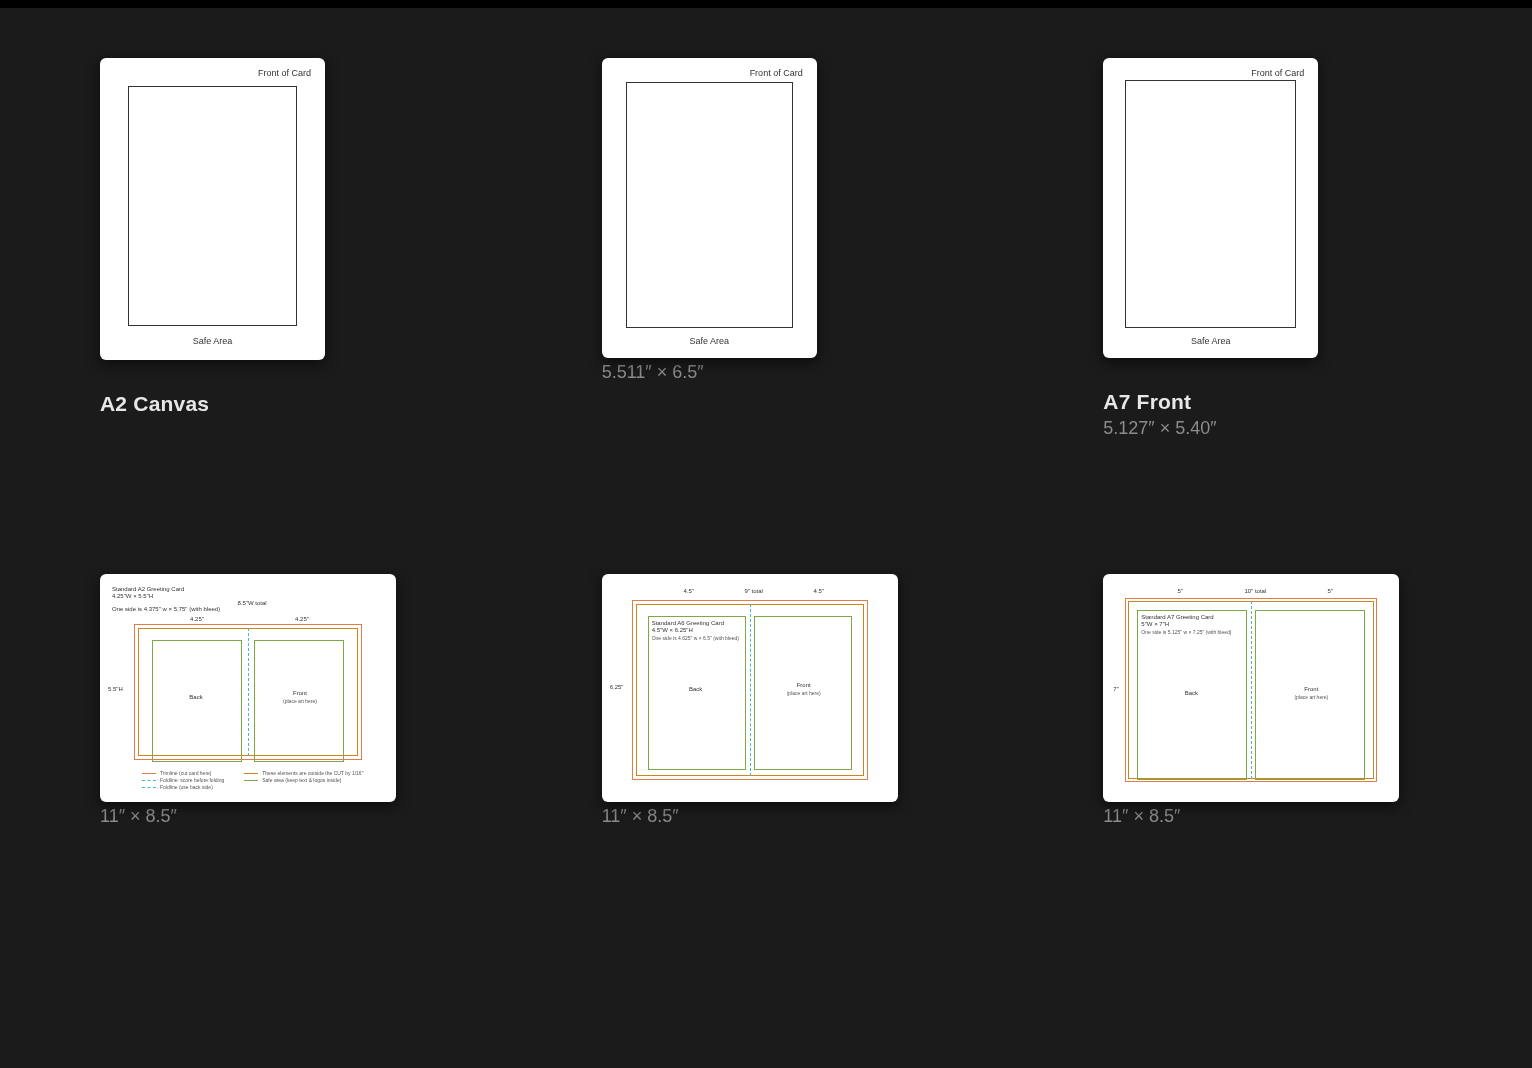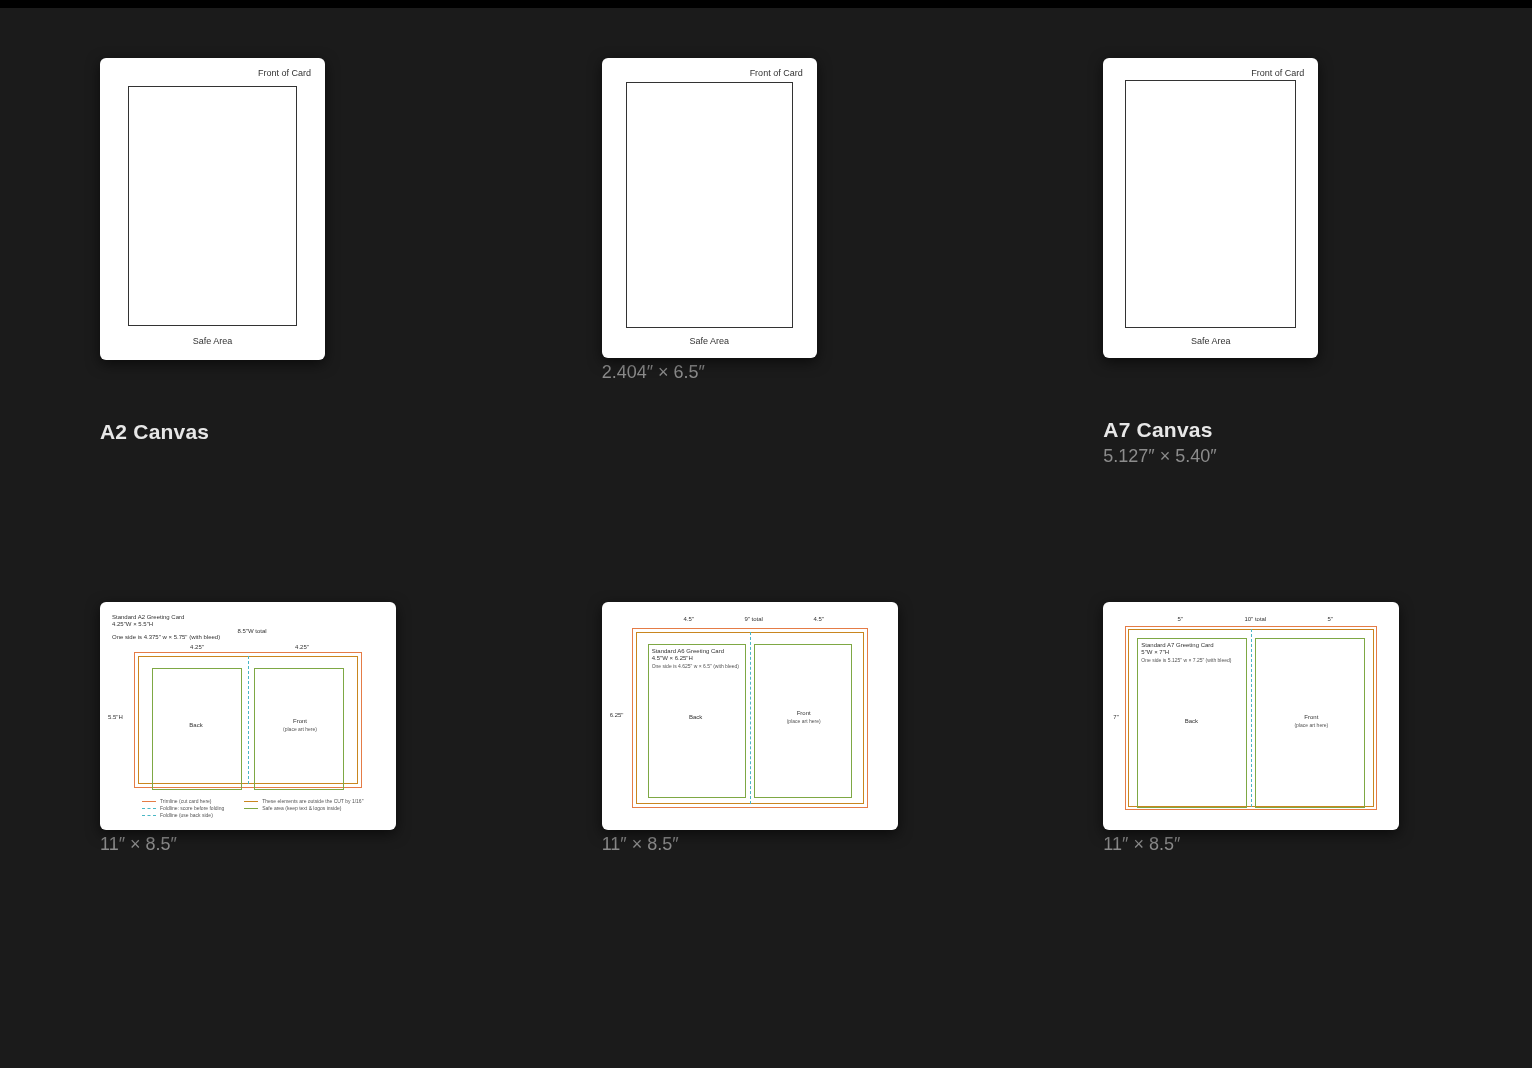--- a/index.html
+++ b/index.html
@@ -3,21 +3,21 @@
 <meta charset="utf-8">
 <style>
   html,body{margin:0;padding:0;background:#1b1b1b;font-family:-apple-system,BlinkMacSystemFont,"Segoe UI",Helvetica,Arial,sans-serif;color:#ccc;}
   body{width:1532px;height:1068px;overflow:hidden;}
   .top-bar{height:8px;background:#000;}
   .grid{display:grid;grid-template-columns:repeat(3,1fr);column-gap:145px;row-gap:135px;padding:50px 72px 0 100px;}
   .cell{}
   .thumb{background:#fff;border-radius:6px;box-shadow:0 4px 14px rgba(0,0,0,.6);position:relative;overflow:hidden;}
   .thumb.canvas{width:225px;height:302px;}
   .thumb.sheet{width:296px;height:228px;}
-  .title{margin-top:60px;font-size:21px;font-weight:600;color:#e7e7e7;letter-spacing:.2px;}
+  .title{margin-top:32px;font-size:21px;font-weight:600;color:#e7e7e7;letter-spacing:.2px;}
   .subtitle{margin-top:4px;font-size:18px;font-weight:400;color:#8c8c8c;}
   
   .cv-label{position:absolute;top:10px;right:14px;font-size:9px;color:#333;}
   .cv-safe{position:absolute;left:28px;right:28px;top:28px;bottom:34px;border:1px solid #333;}
   .cv-safe-label{position:absolute;bottom:14px;left:0;right:0;text-align:center;font-size:9px;color:#333;}
   
   .sheet-inner{position:absolute;inset:12px;}
   .bleed{position:absolute;border:1px solid #e57c46;}
   .trim{position:absolute;border:1px solid #c9861f;}
   .safe{position:absolute;border:1px solid #7ea844;}
@@ -40,30 +40,30 @@
     </div>
     <div class="title">A2 Canvas</div>
   </div>
 
   <div class="cell">
     <div class="thumb canvas" style="width:215px;height:300px;">
       <div class="cv-label">Front of Card</div>
       <div class="cv-safe" style="left:24px;right:24px;top:24px;bottom:30px;"></div>
       <div class="cv-safe-label" style="bottom:12px;">Safe Area</div>
     </div>
-    <div class="subtitle">2.404″ × 6.5″</div>
+    <div class="subtitle">5.511″ × 6.5″</div>
   </div>
 
   <div class="cell">
     <div class="thumb canvas" style="width:215px;height:300px;">
       <div class="cv-label">Front of Card</div>
       <div class="cv-safe" style="left:22px;right:22px;top:22px;bottom:30px;"></div>
       <div class="cv-safe-label" style="bottom:12px;">Safe Area</div>
     </div>
-    <div class="title">A7 Canvas</div>
+    <div class="title">A7 Front</div>
     <div class="subtitle">5.127″ × 5.40″</div>
   </div>
 
   <div class="cell">
     <div class="thumb sheet">
       <div class="sheet-inner">
 
         <div class="tiny" style="position:absolute;top:0;left:0;">Standard A2 Greeting Card</div>
         <div class="tiny" style="position:absolute;top:7px;left:0;">4.25"W × 5.5"H</div>
         <div class="tiny" style="position:absolute;top:20px;left:0;">One side is 4.375" w × 5.75" (with bleed)</div>

